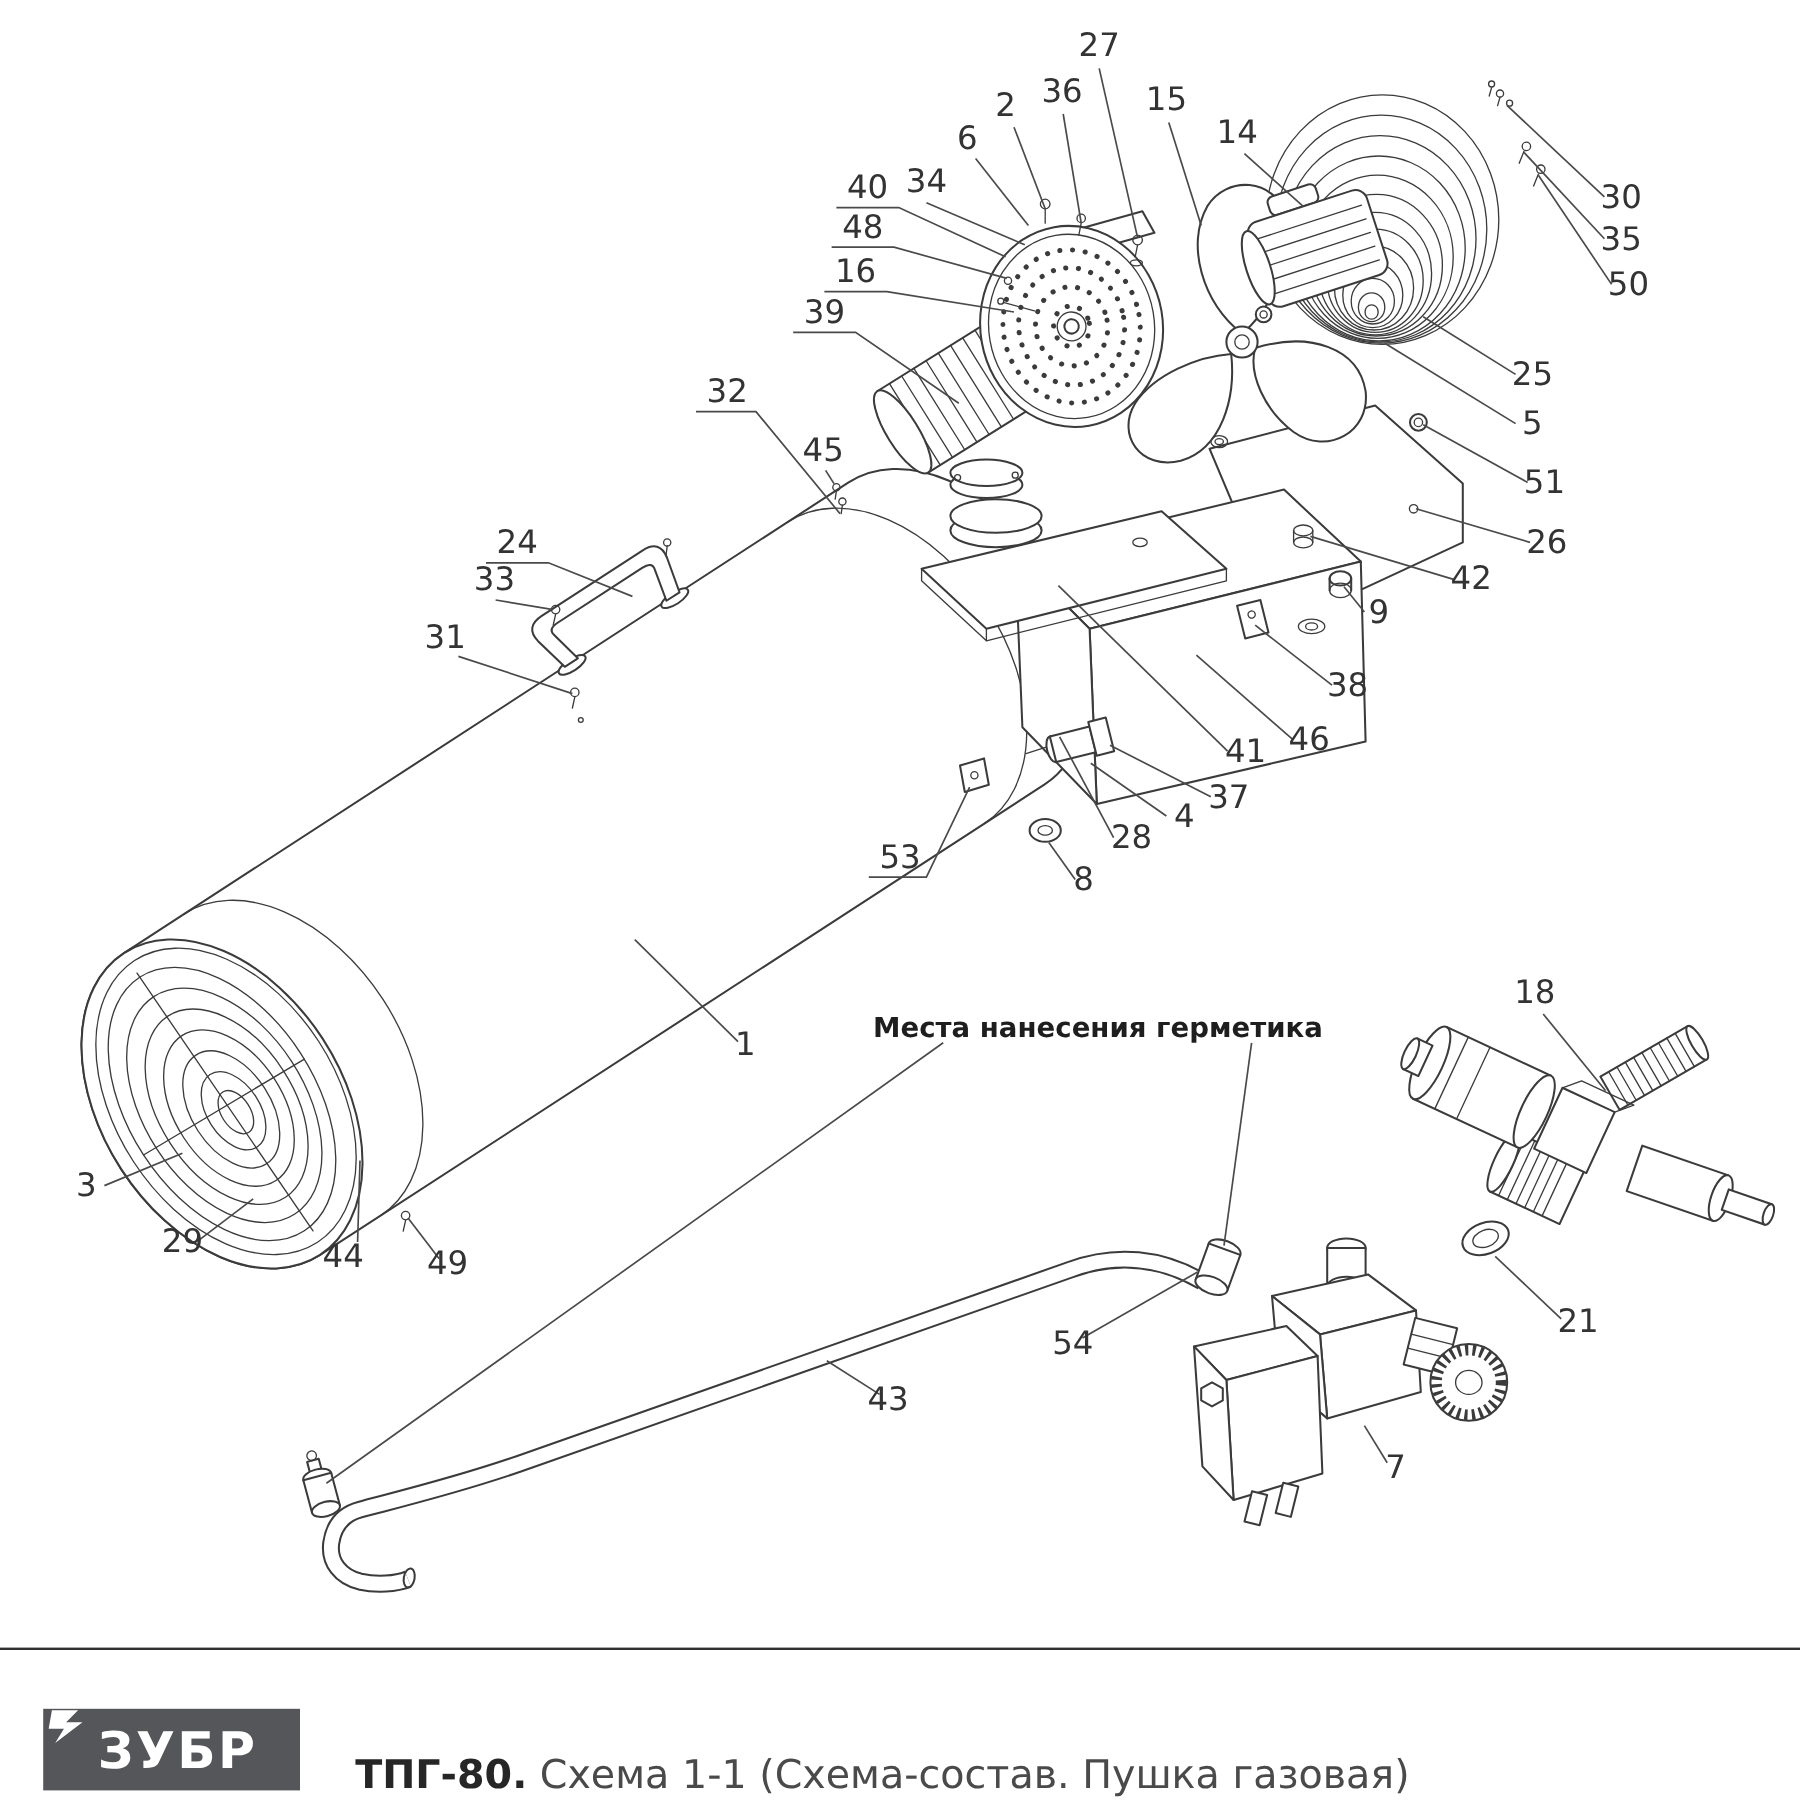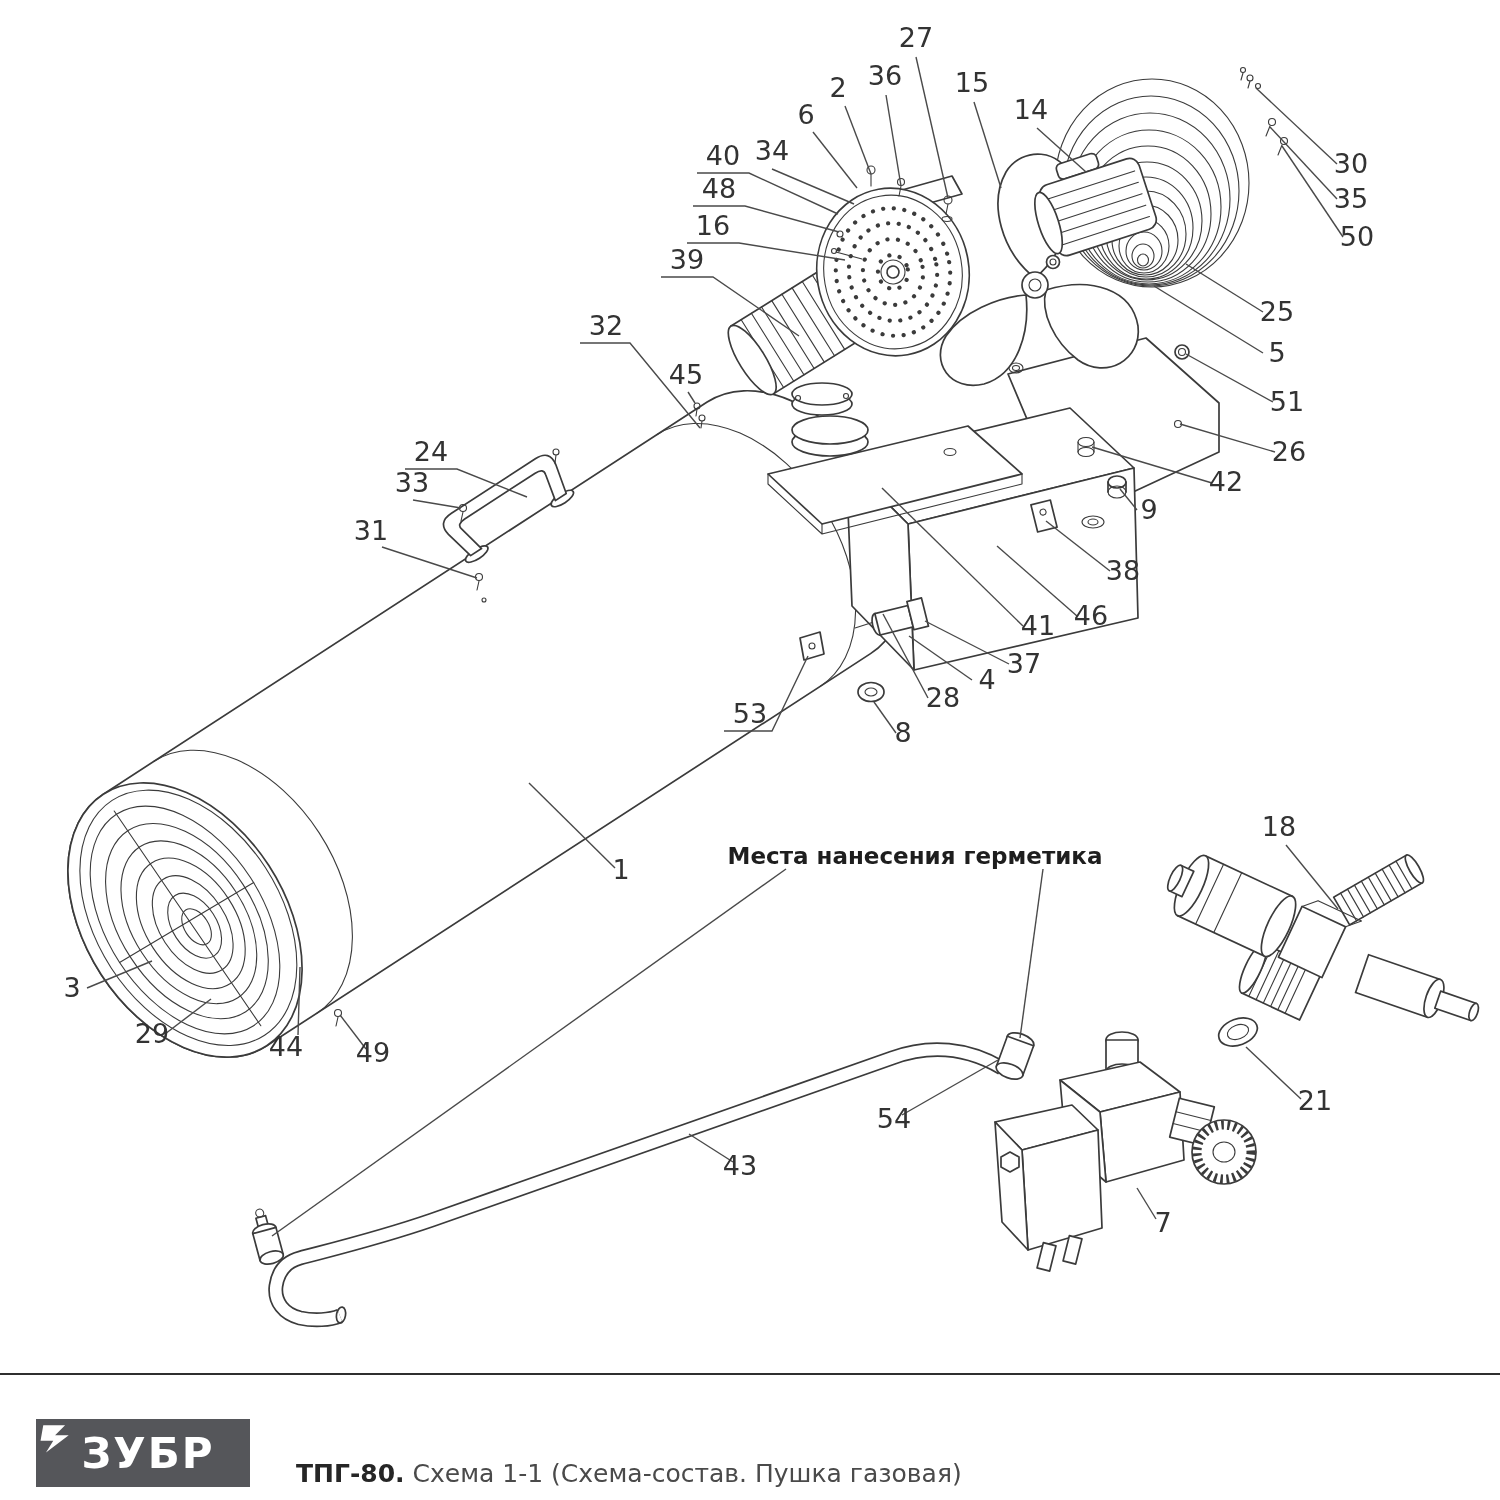--- a/index.html
+++ b/index.html
@@ -13,21 +13,21 @@
   .knurl{fill:none;stroke:#3b3b3b;stroke-width:9;stroke-dasharray:2.6 3.6;}
   .pipeO{fill:none;stroke:#3b3b3b;stroke-width:15;}
   .pipeI{fill:none;stroke:#fff;stroke-width:11.6;}
   .leader{fill:none;stroke:#4a4a4a;stroke-width:1.4;}
   .callout{font-family:"DejaVu Sans",sans-serif;font-size:27px;fill:#333;}
   .annot{font-family:"DejaVu Sans",sans-serif;font-size:23px;font-weight:bold;fill:#1e1e1e;}
   .rule{position:absolute;left:0;top:1373px;width:1500px;height:2px;background:#2f2f2f;}
   .footer{position:absolute;left:36px;top:1418px;display:flex;align-items:center;gap:46px;}
   .logo{width:214px;height:68px;background:#55565a;color:#fff;display:flex;align-items:center;
         justify-content:center;gap:10px;font-weight:bold;font-size:42px;letter-spacing:2px;}
-  .footer-title{font-size:25px;color:#4a4a4a;margin-top:41px;}
+  .footer-title{font-size:33px;color:#4a4a4a;margin-top:41px;}
   .footer-title .model{font-weight:bold;color:#262626;}
 </style>
 </head>
 <body>
 
 <div id="stage">
   <svg width="1500" height="1380" viewBox="0 0 1500 1380">
 
     <g transform="translate(185,920) rotate(-33)">
       <path class="lnf" d="M0,-150 L720,-150 A100 150 0 0 1 720,150 L0,150 A100 150 0 0 1 0,-150 Z"></path>

